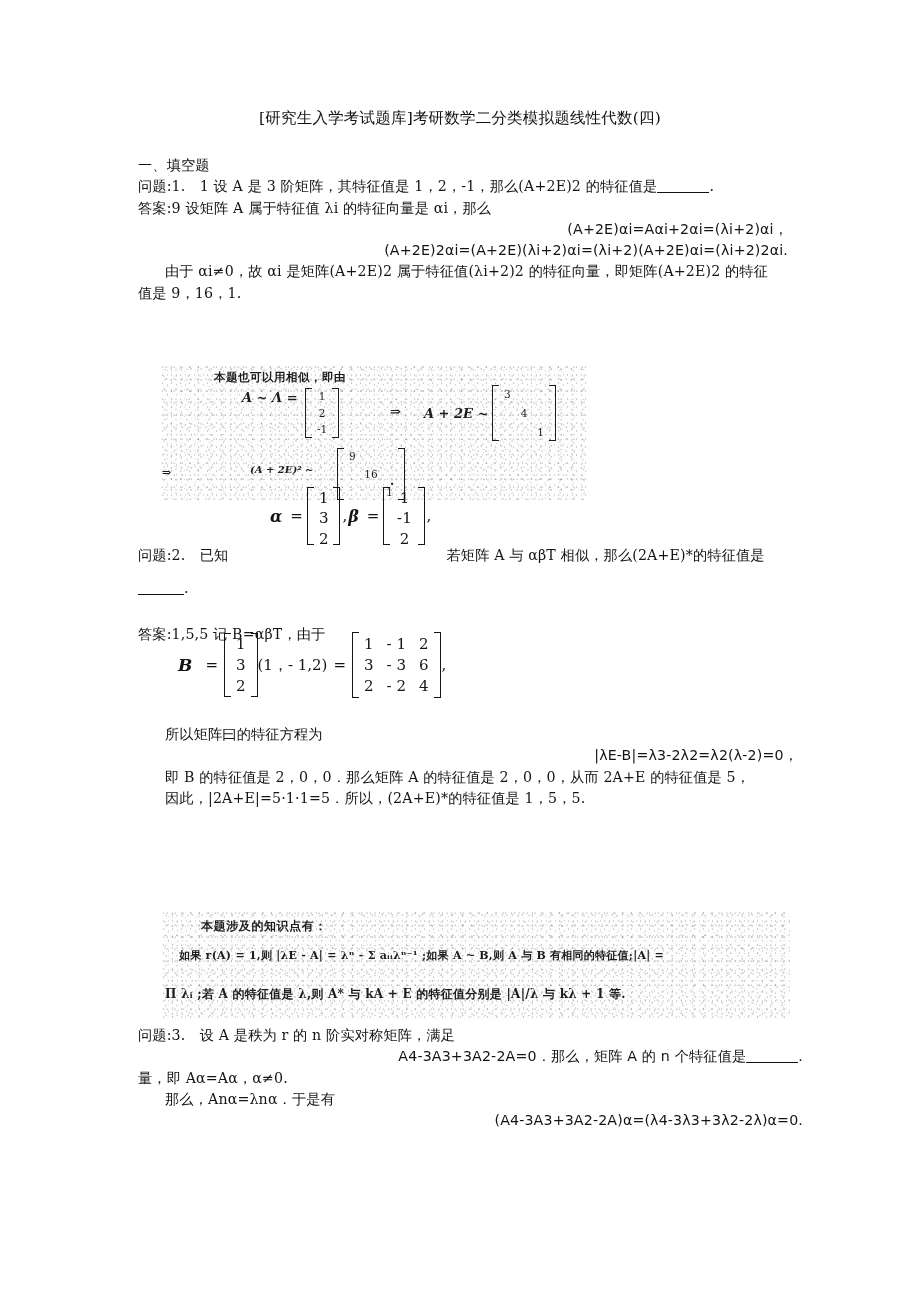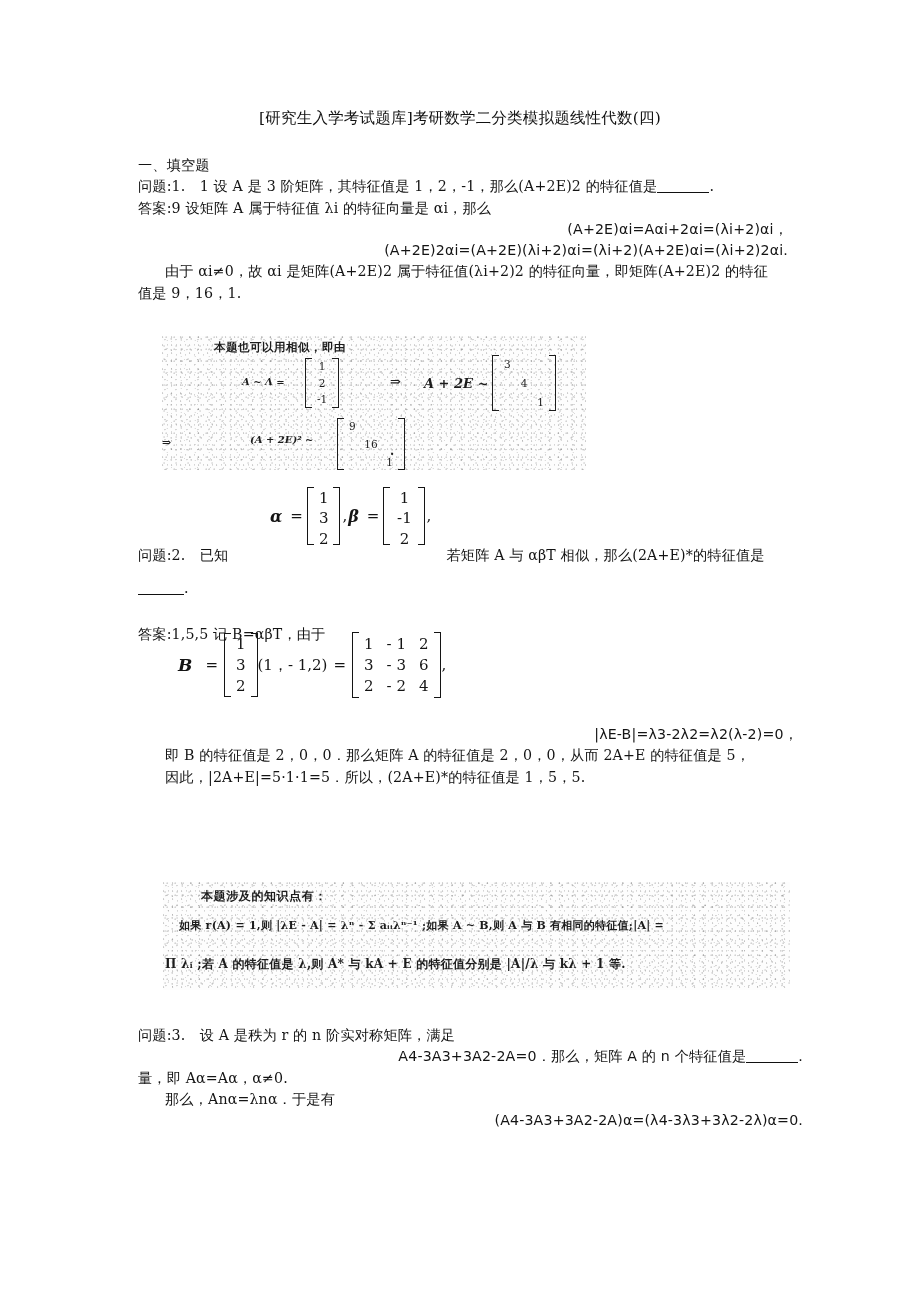--- a/index.html
+++ b/index.html
@@ -62,20 +62,21 @@
     height: 0.95em;
     vertical-align: -2px;
   }
   .blank.short { min-width: 46px; }
 
   
   .scan {
     position: absolute;
     background: #fdfdfd;
     overflow: hidden;
+    margin-top: 30px;
   }
   .scan-noise {
     position: absolute;
     inset: 0;
     background-image:
       radial-gradient(circle at 8% 14%, rgba(60,60,60,.30) 0.6px, transparent 0.9px),
       radial-gradient(circle at 27% 38%, rgba(60,60,60,.24) 0.6px, transparent 0.9px),
       radial-gradient(circle at 51% 9%,  rgba(60,60,60,.26) 0.6px, transparent 0.9px),
       radial-gradient(circle at 73% 61%, rgba(60,60,60,.22) 0.6px, transparent 0.9px),
       radial-gradient(circle at 91% 27%, rgba(60,60,60,.28) 0.6px, transparent 0.9px),
@@ -192,21 +193,21 @@
     <div class="ln serifish indent">由于 αi≠0，故 αi 是矩阵(A+2E)2 属于特征值(λi+2)2 的特征向量，即矩阵(A+2E)2 的特征</div>
     <div class="ln serifish">值是 9，16，1.</div>
   </div>
 
   <div class="scan" style="left:162px; top:336px; width:424px; height:134px;">
     <div class="scan-noise"></div>
     <div class="scan-ink">
 
       <div class="sc-note" style="left:52px; top:4px; font-size:11.5px; letter-spacing:.5px;">本题也可以用相似，即由</div>
 
-      <div class="sc-line" style="left:80px; top:40px; font-size:10px;text-align:right;">A ~ Λ =</div>
+      <div class="sc-line" style="left:80px; top:24px; font-size:13px;text-align:right;">A ~ Λ =</div>
 
       <span class="mtx" style="position:absolute; left:143px; top:22px; height:50px; font-size:10.5px;">
         <span class="mtx-body" style="row-gap:3px;">
           <span>1</span>
           <span>2</span>
           <span>-1</span>
         </span>
       </span>
 
       <div class="sc-note" style="left:228px; top:38px; font-size:13px;">⇒</div>
@@ -288,20 +289,21 @@
         <span>6</span>
         <span>2</span>
         <span>- 2</span>
         <span>4</span>
       </span>
     </span>
     <span class="eq" style="margin-left:1px;">,</span>
   </div>
 
   <div style="position:absolute; left:138px; top:724px; width:660px;">
+    <div class="ln serifish indent">所以矩阵曰的特征方程为</div>
     <div class="ln sans indent">|λE-B|=λ3-2λ2=λ2(λ-2)=0，</div>
     <div class="ln serifish indent">即 B 的特征值是 2，0，0．那么矩阵 A 的特征值是 2，0，0，从而 2A+E 的特征值是 5，</div>
     <div class="ln serifish indent">因此，|2A+E|=5·1·1=5．所以，(2A+E)*的特征值是 1，5，5.</div>
   </div>
 
   <div class="scan" style="left:163px; top:882px; width:627px; height:108px;">
     <div class="scan-noise"></div>
     <div class="scan-ink">
       <div class="sc-note" style="left:38px; top:6px; font-size:12px; letter-spacing:.6px;">本题涉及的知识点有：</div>
       <div class="sc-note" style="left:16px; top:36px; font-size:11px; letter-spacing:.25px;">如果 r(A) = 1,则 |λE - A| = λⁿ - Σ aᵢᵢλⁿ⁻¹ ;如果 A ~ B,则 A 与 B 有相同的特征值;|A| =</div>

